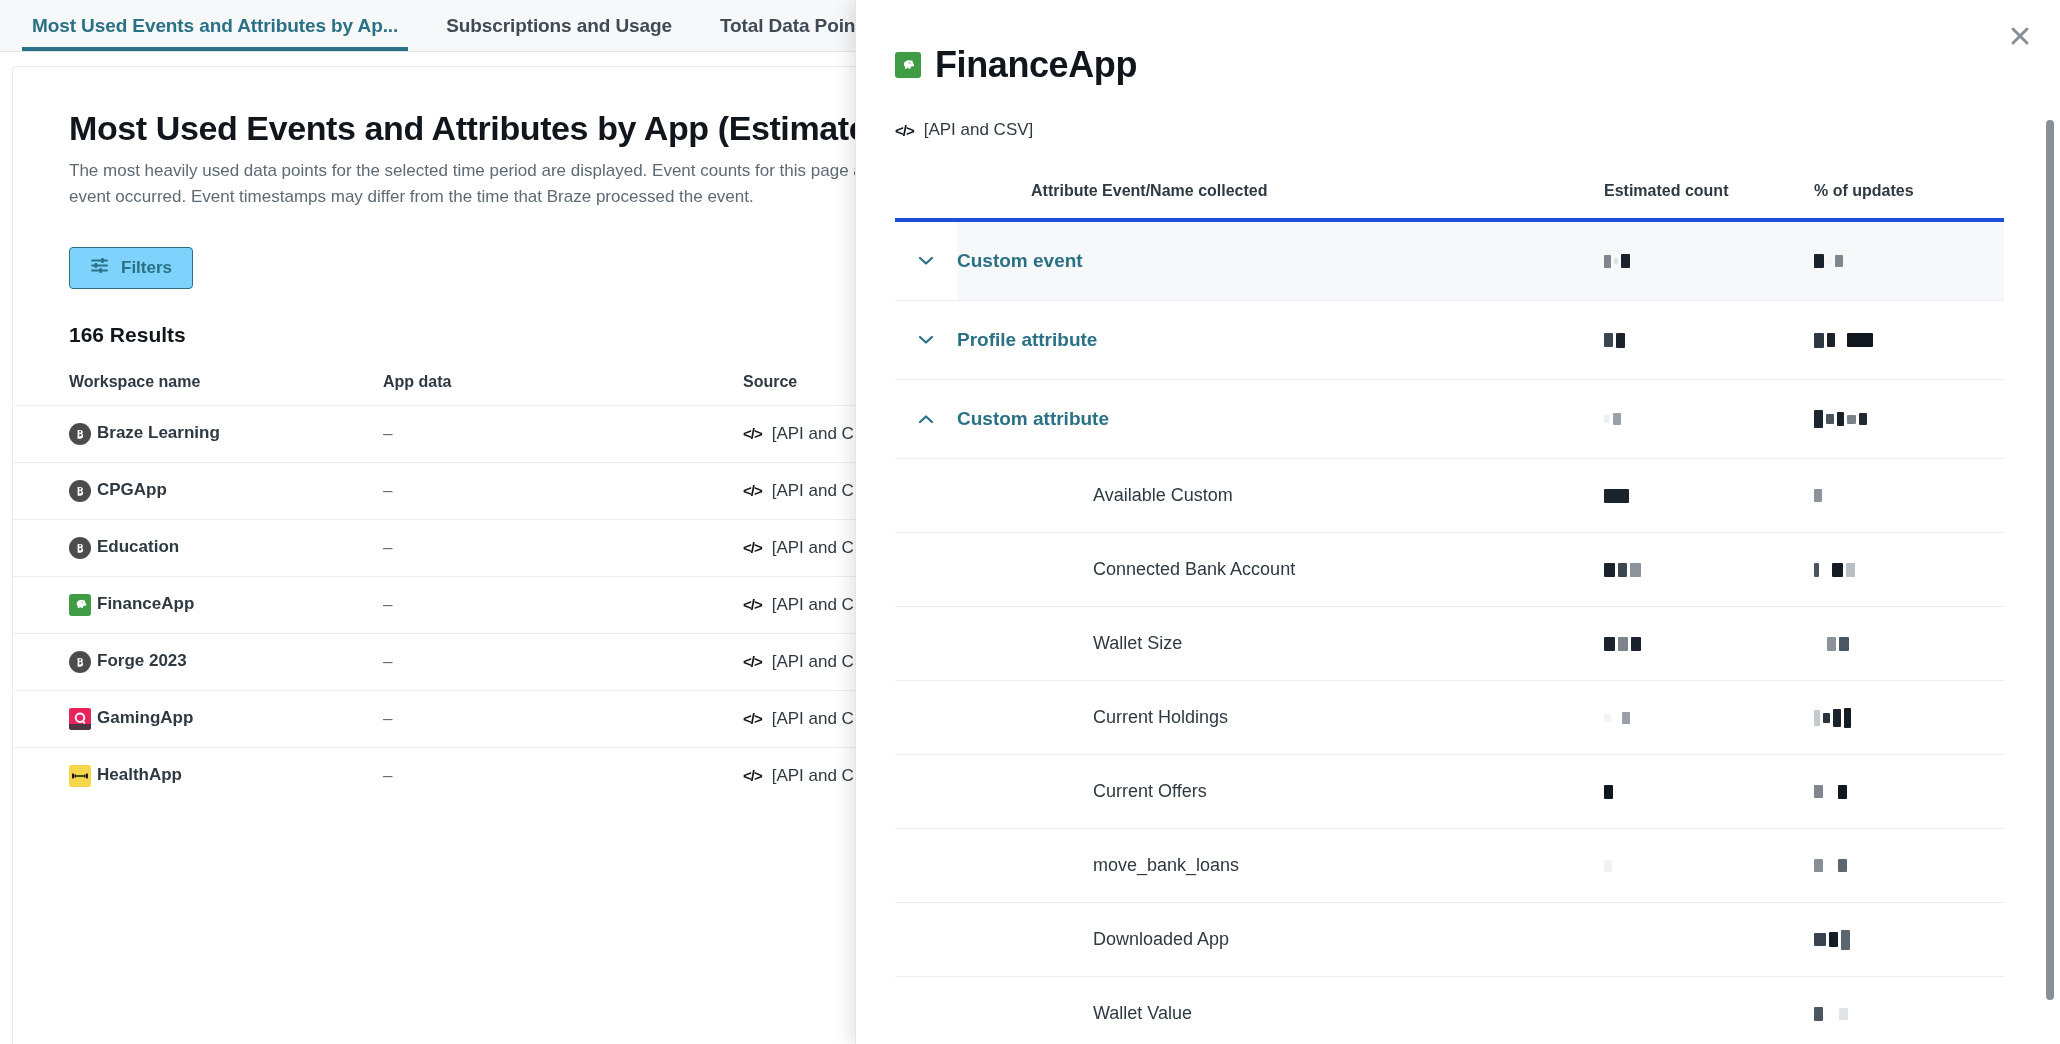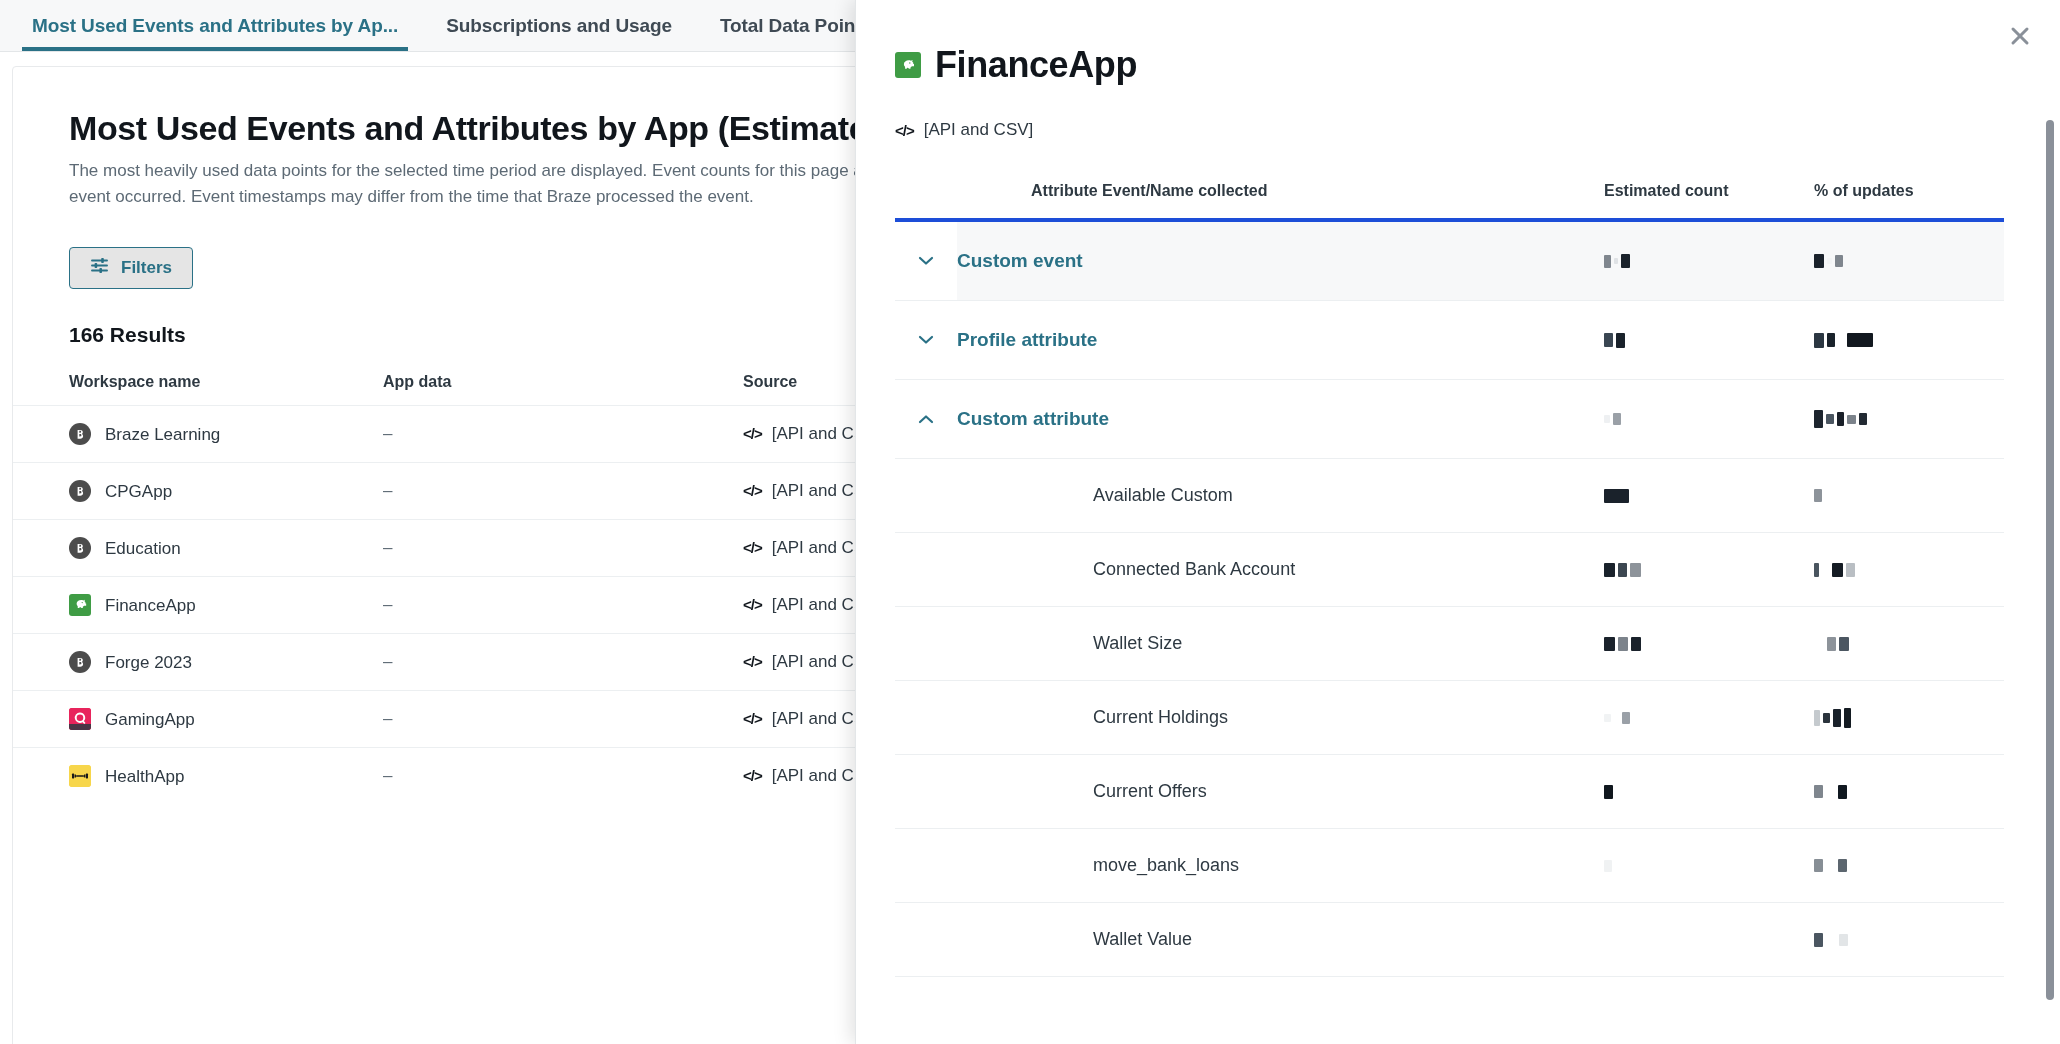--- a/index.html
+++ b/index.html
@@ -68,21 +68,21 @@
 
   .filters-btn {
     margin: 36px 0 0 56px;
     display: inline-flex;
     align-items: center;
     gap: 12px;
     height: 42px;
     padding: 0 20px;
     border: 1px solid #2a7186;
     border-radius: 4px;
-    background: #e5e5e5;
+    background: #7dd3fc;
     color: #2a7186;
     font-size: 17px;
     font-weight: 700;
     cursor: pointer;
   }
   .filters-icon { display:block; }
 
   .results-count {
     margin: 34px 0 0 56px;
     font-size: 21px;
@@ -102,21 +102,21 @@
   table.apps td {
     font-size: 17px;
     color: #2e3942;
     padding: 17px 0;
     border-top: 1px solid #eceff1;
     vertical-align: middle;
   }
   .col-ws  { width: 370px; }
   .col-app { width: 360px; }
   .col-src { width: 400px; }
-  .ws-cell { display: flex; align-items: flex-end; gap: 14px; }
+  .ws-cell { display: flex; align-items: flex-start; gap: 6px; font-weight: bold; }
 
   .app-ico {
     width: 22px; height: 22px;
     border-radius: 3px;
     flex: 0 0 22px;
     display: flex; align-items: center; justify-content: center;
     font-size: 13px; font-weight: 700; color: #fff;
     overflow: hidden;
   }
   .app-ico.braze { background: #4c4c4c; border-radius: 50%; }
@@ -653,20 +653,36 @@
                 <span class="blob-wrap">
                   <span class="blob" style="width:9px;height:13px;background:#878e95;"></span>
                   <span class="blob" style="width:9px;height:4px;background:#ffffff;"></span>
                   <span class="blob" style="width:9px;height:13px;background:#5c666f;"></span>
                 </span>
               </td>
             </tr>
             <tr class="attr-row">
               <td class="caret-cell"></td>
               <td>
+                <div class="attr-label">Downloaded App</div>
+              </td>
+              <td class="count-cell">
+                <span class="blob-wrap"></span>
+              </td>
+              <td class="pct-cell">
+                <span class="blob-wrap">
+                  <span class="blob" style="width:12px;height:13px;background:#3a4450;"></span>
+                  <span class="blob" style="width:9px;height:15px;background:#151c24;"></span>
+                  <span class="blob" style="width:9px;height:20px;background:#5c666f;"></span>
+                </span>
+              </td>
+            </tr>
+            <tr class="attr-row">
+              <td class="caret-cell"></td>
+              <td>
                 <div class="attr-label">Wallet Value</div>
               </td>
               <td class="count-cell">
                 <span class="blob-wrap"></span>
               </td>
               <td class="pct-cell">
                 <span class="blob-wrap">
                   <span class="blob" style="width:9px;height:14px;background:#4b5661;"></span>
                   <span class="blob" style="width:10px;height:4px;background:#ffffff;"></span>
                   <span class="blob" style="width:9px;height:12px;background:#e2e5e7;"></span>

